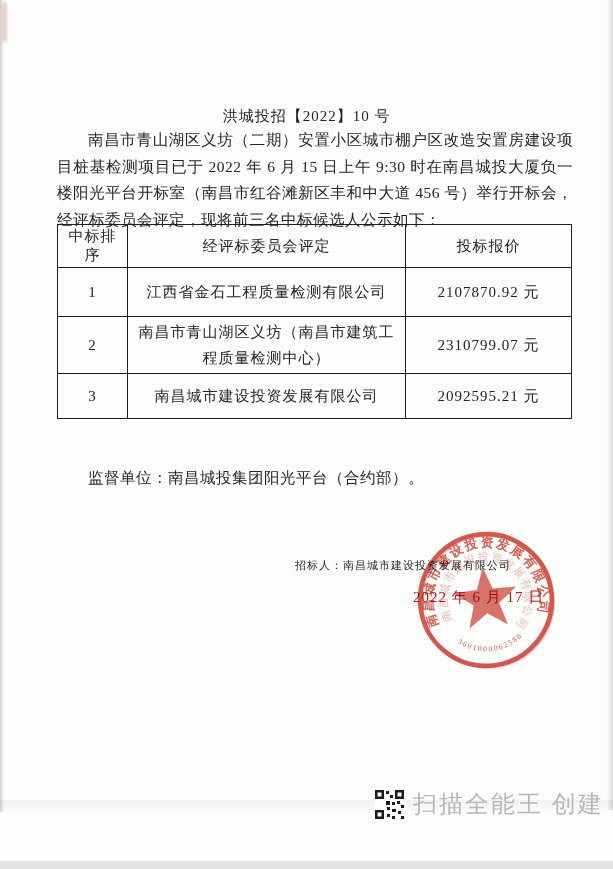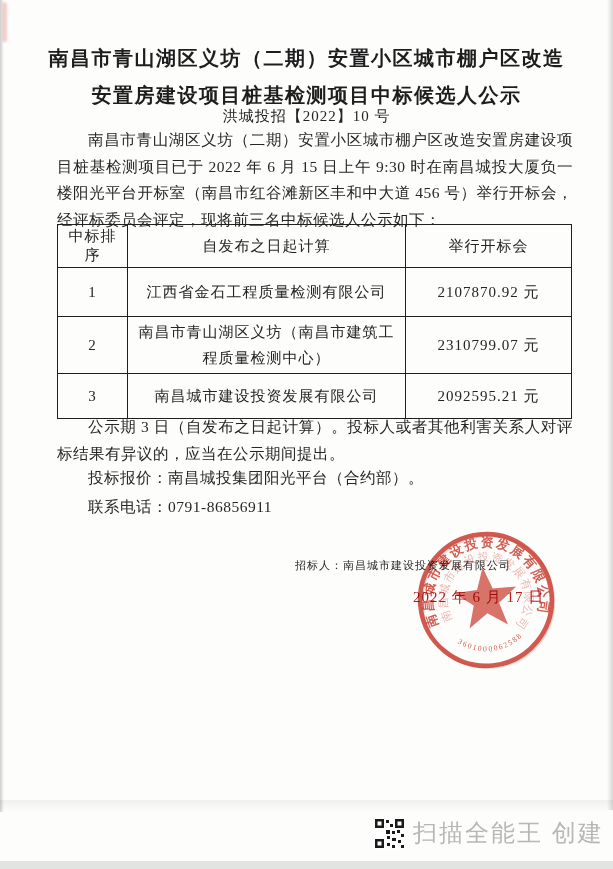--- a/index.html
+++ b/index.html
@@ -45,52 +45,48 @@
   .sup-block { position:absolute; top:463px; left:57px; width:516px; line-height:29px; }
   .sup-block div { text-indent:2em; }
 
   .bidder-line { position:absolute; top:558px; left:295px; font-size:11px; letter-spacing:1px; color:#262626; }
   .date-line   { position:absolute; top:588px; left:413px; font-size:15px; letter-spacing:1px; color:#b91c1c; }
 
   .seal { position:absolute; left:414px; top:528px; width:144px; height:144px;
           mix-blend-mode:multiply; opacity:.9; transform:rotate(-6deg); }
   .seal text { fill: var(--seal-color,#c9392c); }
 
-  .footer-mark { position:absolute; left:374px; top:816px; height:34px; display:flex;
+  .footer-mark { position:absolute; left:374px; top:787px; height:34px; display:flex;
           align-items:center; gap:8px; }
   .watermark-text { font-family:"Liberation Sans",sans-serif; font-size:24px;
           color: var(--watermark-color,#b7b7b7); letter-spacing:2px; }
 </style>
 </head>
 <body>
 
 <div class="page">
 
   <div class="scan-smudge"></div>
 
-  <div class="title">
-    <div>南昌市青山湖区义坊（二期）安置小区城市棚户区改造</div>
-    <div>安置房建设项目桩基检测项目中标候选人公示</div>
-  </div>
 
   <div class="doc-number">洪城投招【2022】10 号</div>
 
   <p class="intro body-text">南昌市青山湖区义坊（二期）安置小区城市棚户区改造安置房建设项目桩基检测项目已于 2022 年 6 月 15 日上午 9:30 时在南昌城投大厦负一楼阳光平台开标室（南昌市红谷滩新区丰和中大道 456 号）举行开标会，经评标委员会评定，现将前三名中标候选人公示如下：</p>
 
   <table class="bid-table">
     <colgroup>
         <col class="c-rank">
         <col class="c-name">
         <col class="c-price">
       </colgroup>
     <thead>
       <tr>
         <th>中标排序</th>
-        <th>自发布之日起计算</th>
-        <th>举行开标会</th>
+        <th>经评标委员会评定</th>
+        <th>投标报价</th>
       </tr>
     </thead>
     <tbody>
       <tr class="row-1">
         <td>1</td>
         <td>江西省金石工程质量检测有限公司</td>
         <td>2107870.92 元</td>
       </tr>
       <tr class="row-2">
         <td>2</td>
@@ -98,25 +94,23 @@
         <td>2310799.07 元</td>
       </tr>
       <tr class="row-3">
         <td>3</td>
         <td>南昌城市建设投资发展有限公司</td>
         <td>2092595.21 元</td>
       </tr>
     </tbody>
   </table>
 
-  <p class="notice body-text">公示期 3 日（自发布之日起计算）。投标人或者其他利害关系人对评标结果有异议的，应当在公示期间提出。</p>
 
   <div class="sup-block body-text">
-    <div>投标报价：南昌城投集团阳光平台（合约部）。</div>
-    <div>联系电话：0791-86856911</div>
+    <div>监督单位：南昌城投集团阳光平台（合约部）。</div>
   </div>
 
   <div class="bidder-line">招标人：南昌城市建设投资发展有限公司</div>
   <div class="date-line">2022 年 6 月 17 日</div>
 
   <svg class="seal" viewBox="0 0 140 140">
     <defs>
       <path id="sealTopArc" d="M 26,98 A 52,52 0 1 1 114,98" fill="none"></path>
       <path id="sealGhostArc" d="M 40,93 A 38,38 0 1 1 100,93" fill="none"></path>
       <path id="sealBottomArc" d="M 30,100 A 50,50 0 0 0 110,100" fill="none"></path>

